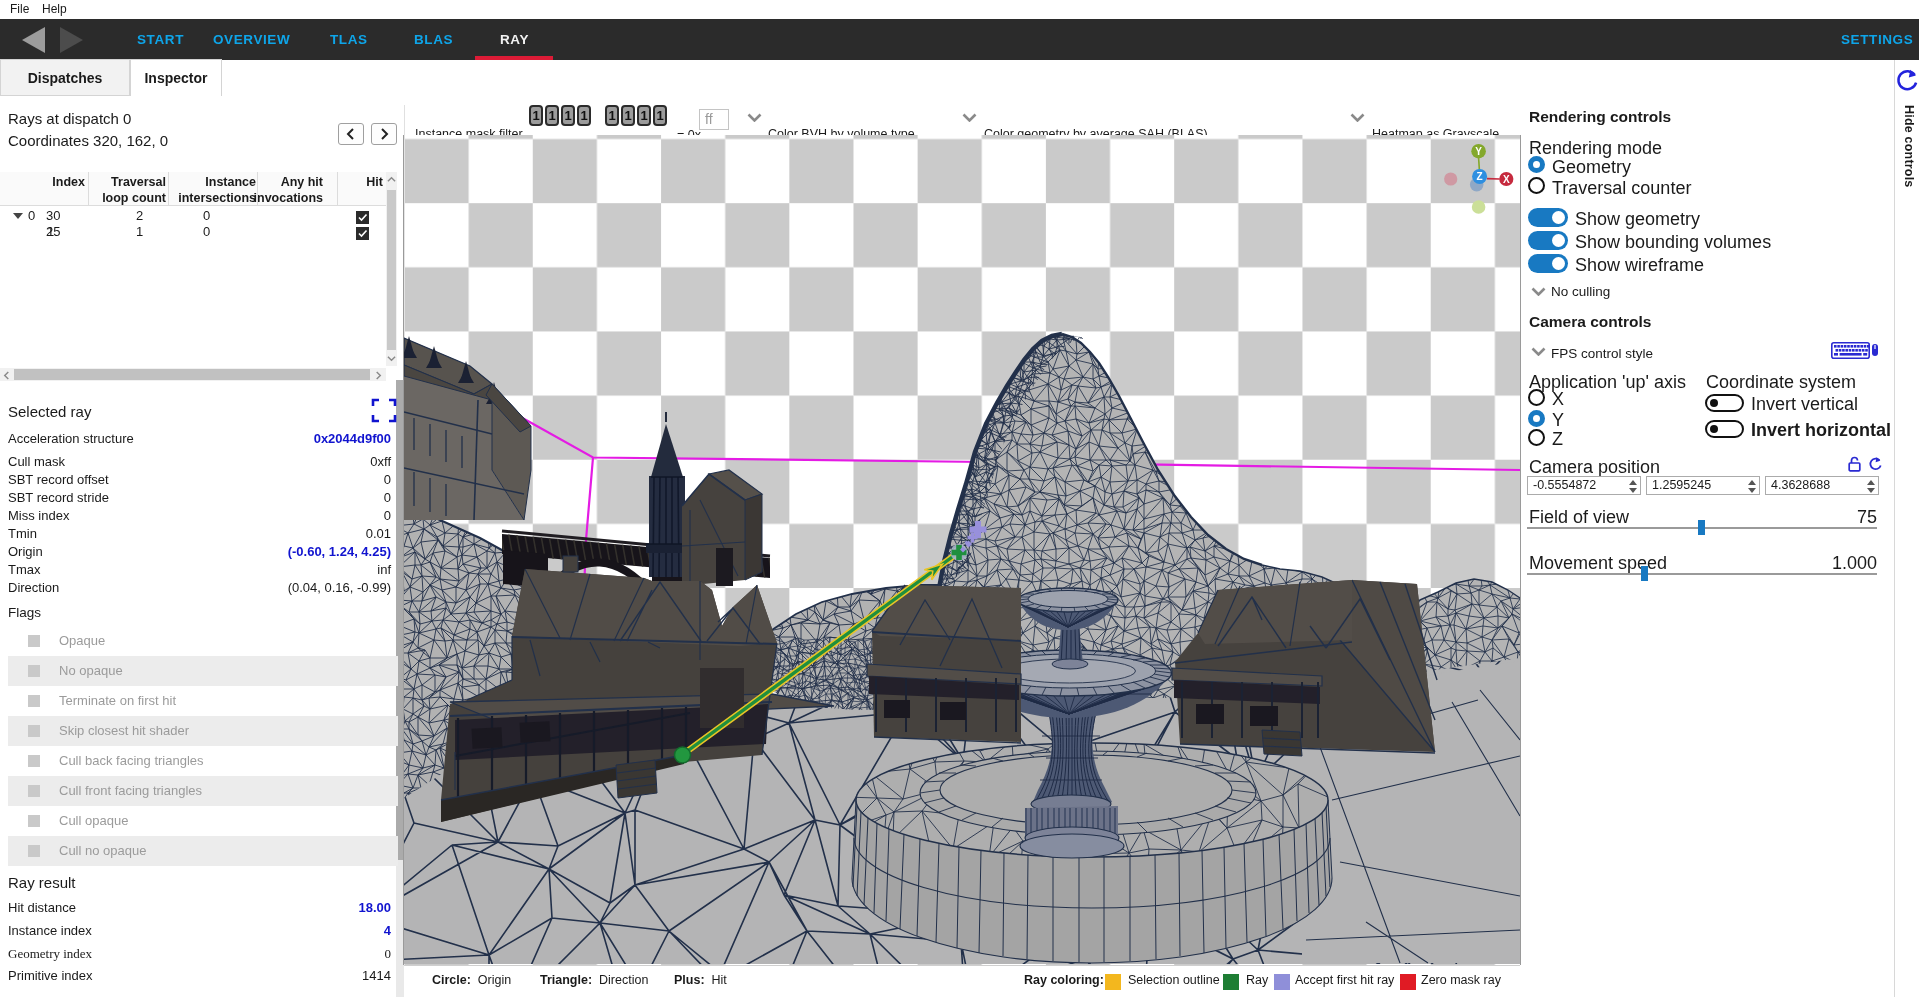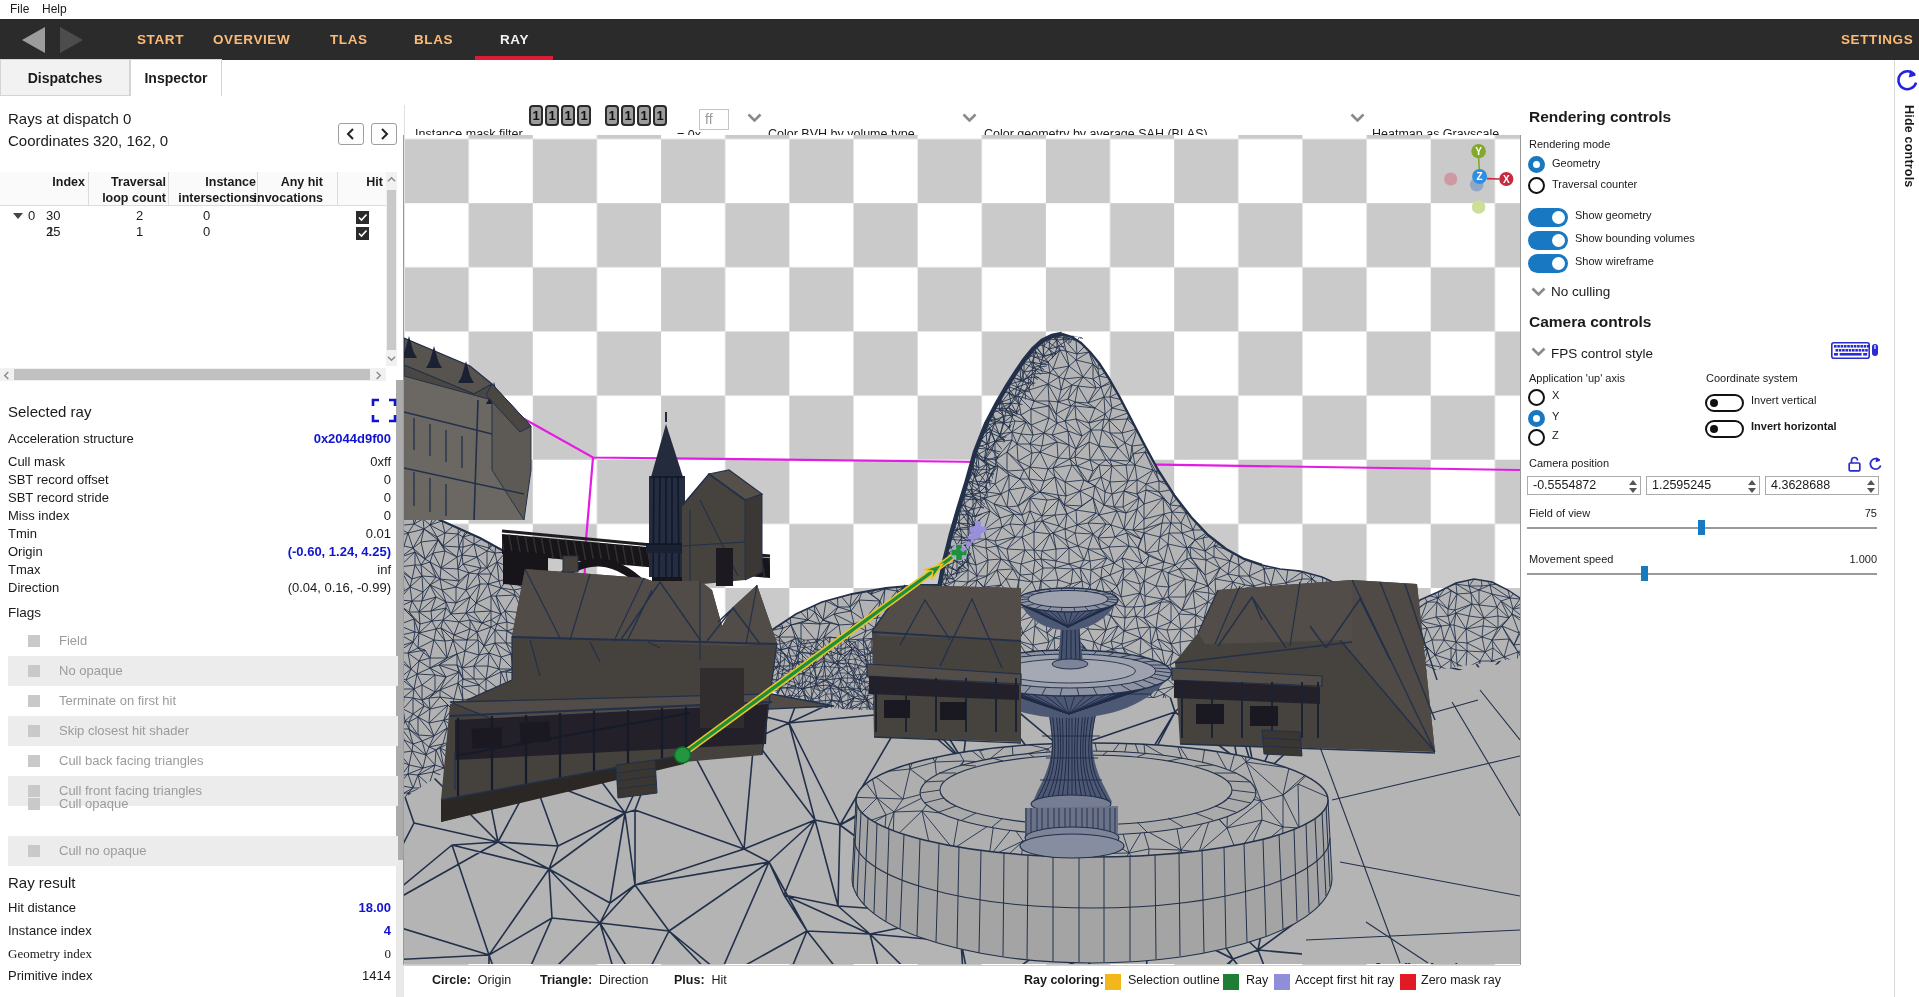--- a/index.html
+++ b/index.html
@@ -1,35 +1,35 @@
 <!DOCTYPE html>
 <html><head><meta charset="utf-8"><style>
 *{margin:0;padding:0;box-sizing:border-box;}
 html,body{width:1919px;height:997px;overflow:hidden;background:#fff;font-family:"Liberation Sans",sans-serif;}
 body{position:relative;font-size:13px;color:#1a1a1a;}
 .b{font-weight:normal;}
 #menubar{position:absolute;left:0;top:0;width:1919px;height:19px;background:#fff;font-size:12px;}
 #menubar span{position:absolute;top:2px;}
 #navbar{position:absolute;left:0;top:19px;width:1919px;height:41px;background:#2b2b2b;}
-.navtab{position:absolute;top:0;height:41px;line-height:41px;font-size:13.5px;font-weight:bold;color:#fdba74;letter-spacing:0.6px;}
+.navtab{position:absolute;top:0;height:41px;line-height:41px;font-size:13.5px;font-weight:bold;color:#0ea5e9;letter-spacing:0.6px;}
 #navred{position:absolute;left:475px;top:37px;width:78px;height:4px;background:#dc1b36;}
 .tri{position:absolute;width:0;height:0;}
 .tab{position:absolute;top:59px;height:37px;line-height:36px;text-align:center;font-weight:bold;font-size:14px;border:1px solid #d4d4d4;}
 #lp{position:absolute;left:0;top:96px;width:404px;height:901px;background:#fff;}
 .row{position:absolute;left:8px;width:383px;height:18px;line-height:18px;font-size:13px;}
 .row .v{float:right;}
 .blue{color:#1114cf;font-weight:bold;}
 .flagrow{position:absolute;left:8px;width:390px;height:30px;}
 .flagrow .cb{position:absolute;left:20px;top:9px;width:12px;height:12px;background:#c9c9c9;}
 .flagrow .fl{position:absolute;left:51px;top:7px;color:#9b9b9b;font-size:13px;}
 .navbtn{position:absolute;top:27px;width:26px;height:22px;border:1px solid #9f9f9f;border-radius:3px;background:#fdfdfd;}
 .th{position:absolute;font-size:12.5px;font-weight:bold;text-align:right;white-space:nowrap;width:120px;}
 .td{position:absolute;font-size:13px;white-space:nowrap;width:120px;}
 #rp{position:absolute;left:1521px;top:60px;width:373px;height:937px;background:#fff;}
-.rptxt{position:absolute;font-size:11px;white-space:nowrap;}
+.rptxt{position:absolute;font-size:18px;white-space:nowrap;}
 .rph{position:absolute;font-size:15.5px;font-weight:bold;white-space:nowrap;}
 .radio{position:absolute;width:17px;height:17px;border-radius:50%;}
 .radio.off{border:2.5px solid #111;background:#fff;}
 .radio.on{border:5px solid #1879c2;background:#fff;}
 .toggle{position:absolute;width:40px;height:19px;border-radius:10px;background:#1879c2;}
 .toggle .kn{position:absolute;right:3px;top:3px;width:13px;height:13px;border-radius:50%;background:#fff;}
 .toggle2{position:absolute;width:39px;height:18px;border-radius:9px;background:#fff;border:2.5px solid #111;}
 .toggle2 .kn{position:absolute;left:3px;top:2.5px;width:8px;height:8px;border-radius:50%;background:#111;}
 .spin{position:absolute;width:114px;height:19px;border:1px solid #ababab;background:#fff;font-size:12.5px;line-height:17px;padding-left:5px;}
 .sld{position:absolute;height:2px;background:#9a9a9a;}
@@ -133,21 +133,21 @@
 <div class="row" style="top:375px;">SBT record offset<span class="v">0</span></div>
 <div class="row" style="top:393px;">SBT record stride<span class="v">0</span></div>
 <div class="row" style="top:411px;">Miss index<span class="v">0</span></div>
 <div class="row" style="top:429px;">Tmin<span class="v">0.01</span></div>
 <div class="row" style="top:447px;">Origin<span class="v blue">(-0.60, 1.24, 4.25)</span></div>
 <div class="row" style="top:465px;">Tmax<span class="v">inf</span></div>
 <div class="row" style="top:483px;">Direction<span class="v">(0.04, 0.16, -0.99)</span></div>
 <div class="b" style="position:absolute;left:8px;top:509px;font-size:13.5px;">Flags</div>
 <div class="flagrow" style="top:530px;">
       <span class="cb"></span>
-      <span class="fl">Field</span>
+      <span class="fl">Opaque</span>
     </div>
 <div class="flagrow" style="top:560px;background:#ececec;">
       <span class="cb"></span>
       <span class="fl">No opaque</span>
     </div>
 <div class="flagrow" style="top:590px;">
       <span class="cb"></span>
       <span class="fl">Terminate on first hit</span>
     </div>
 <div class="flagrow" style="top:620px;background:#ececec;">
@@ -155,21 +155,21 @@
       <span class="fl">Skip closest hit shader</span>
     </div>
 <div class="flagrow" style="top:650px;">
       <span class="cb"></span>
       <span class="fl">Cull back facing triangles</span>
     </div>
 <div class="flagrow" style="top:680px;background:#ececec;">
       <span class="cb"></span>
       <span class="fl">Cull front facing triangles</span>
     </div>
-<div class="flagrow" style="top:693px;">
+<div class="flagrow" style="top:710px;">
       <span class="cb"></span>
       <span class="fl">Cull opaque</span>
     </div>
 <div class="flagrow" style="top:740px;background:#ececec;">
       <span class="cb"></span>
       <span class="fl">Cull no opaque</span>
     </div>
 <div class="b" style="position:absolute;left:8px;top:778px;font-size:15px;">Ray result</div>
 <div class="row" style="top:803px;">Hit distance<span class="v blue">18.00</span></div>
 <div class="row" style="top:826px;">Instance index<span class="v blue">4</span></div>

